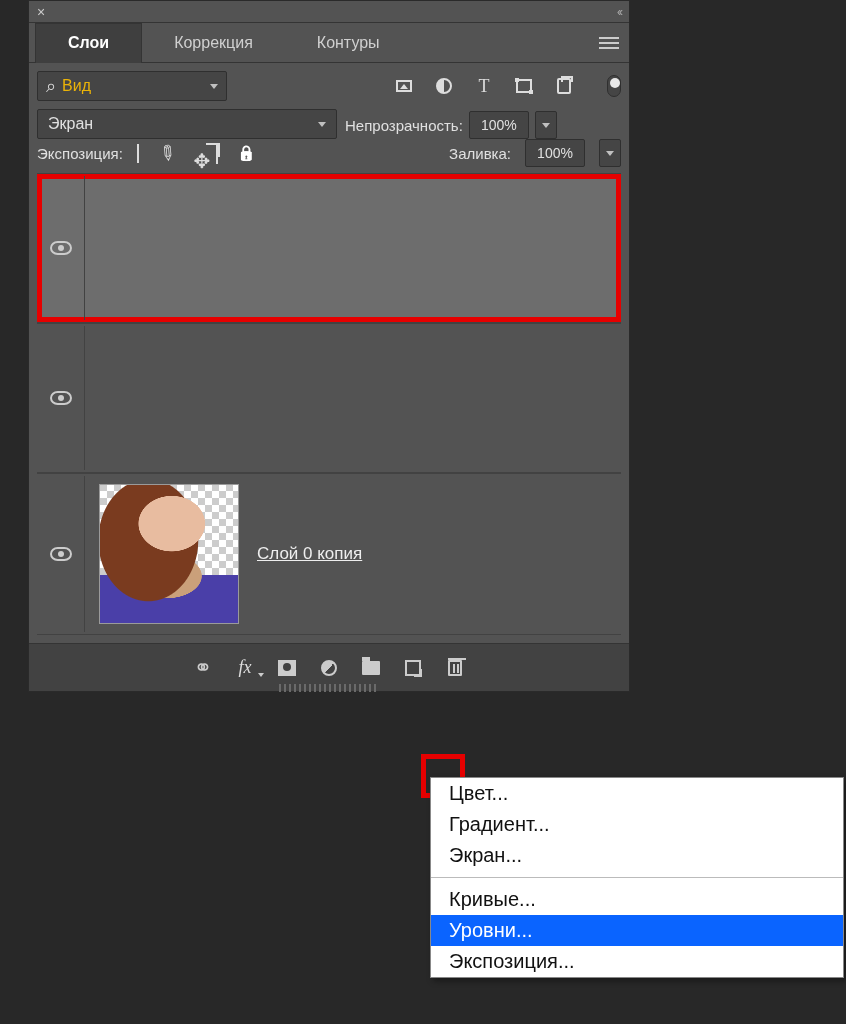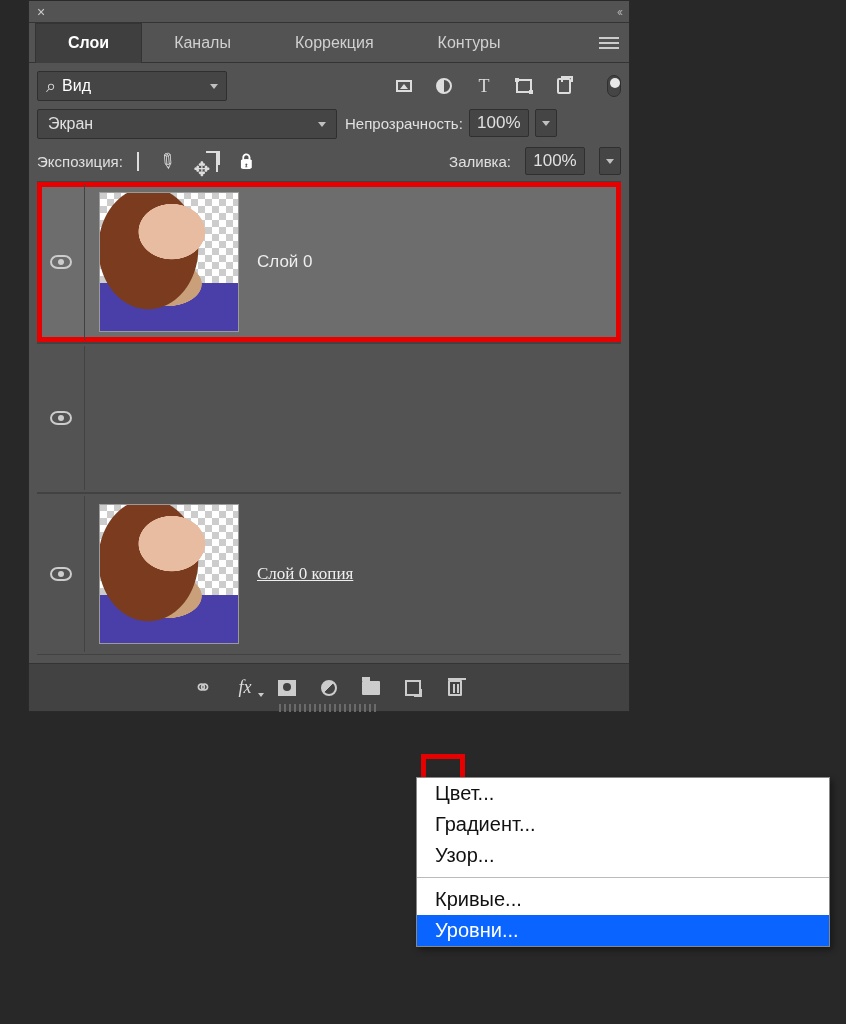--- a/index.html
+++ b/index.html
@@ -61,21 +61,21 @@
   .hamburger { width: 20px; height: 2px; background: #ccc; position: relative; }
   .hamburger::before, .hamburger::after { content:""; position:absolute; left:0; width:20px; height:2px; background:#ccc; }
   .hamburger::before { top:-5px; } .hamburger::after { top:5px; }
 
   .panel-body { background: #535353; padding: 8px; }
 
   .row1 { display: flex; align-items: center; gap: 10px; margin-bottom: 8px; }
   .kind-select {
     display: flex; align-items: center; gap: 6px;
     background: #454545; border: 1px solid #2f2f2f; border-radius: 2px;
-    height: 30px; width: 190px; padding: 0 8px; color: #ffffff; font-size: 16px;
+    height: 30px; width: 190px; padding: 0 8px; color: #eab308; font-size: 16px;
     justify-content: space-between;
   }
   .kind-select .left { display:flex; align-items:center; gap:6px; }
   .chev-down {
     width: 0; height: 0; border-left: 4px solid transparent; border-right: 4px solid transparent;
     border-top: 5px solid #c0c0c0;
   }
 
   .filter-icons {
     margin-left: auto;
@@ -85,30 +85,30 @@
   .filter-icons .icn { width:18px; display:flex; justify-content:center; }
   .toggle-dot {
     width: 14px; height: 22px; background: #454545; border-radius: 7px; position: relative;
     border: 1px solid #2f2f2f; margin-left: 12px;
   }
   .toggle-dot::after {
     content:""; position:absolute; top:2px; left:2px; width:10px; height:10px;
     background:#e8e8e8; border-radius:50%;
   }
 
-  .row2 { display:flex; align-items:flex-start; gap:8px; margin-bottom: 8px; }
+  .row2 { display:flex; align-items:flex-end; gap:8px; }
   .blend-select {
     display:flex; align-items:center; justify-content:space-between;
     background:#454545; border:1px solid #2f2f2f; border-radius:2px;
     height:30px; width: 300px; padding: 0 10px; color:#e0e0e0; font-size:16px;
   }
   .opacity-block { display:flex; align-items:center; gap:6px; color:#e0e0e0; font-size:15px; }
   .value-box {
     background:#454545; border:1px solid #2f2f2f; border-radius:2px;
-    height:28px; width:60px; color:#e0e0e0; font-size:17px;
+    height:28px; width:60px; color:#e0e0e0; font-size:14px;
     display:flex; align-items:center; justify-content:center;
   }
   .chev-btn {
     width:22px; height:28px; background:#454545; border:1px solid #2f2f2f;
     display:flex; align-items:center; justify-content:center; border-radius:2px;
   }
 
   .row3 { display:flex; align-items:center; gap:14px; color:#e0e0e0; font-size:15px; margin-bottom: 6px; }
   .row3 .lock-icons { display:flex; align-items:center; gap:20px; }
   .row3 .spacer { flex:1; }
@@ -156,21 +156,21 @@
       linear-gradient(180deg, #0d5a5e 0 45%, #0a7d7a 45% 70%, #0f4f4d 70% 100%);
   }
   .thumb.wide .sea::after{
     content:""; position:absolute; left:40%; top:22%; width:30px; height:30px;
     background:
       linear-gradient(0deg, transparent 48%, #cfd6cf 48% 52%, transparent 52%),
       linear-gradient(90deg, transparent 48%, #cfd6cf 48% 52%, transparent 52%);
   }
 
   .layer-name { color:#eee; font-size:17px; }
-  .layer-name.underlined { text-decoration: underline; font-family: Liberation Serif, serif; }
+  .layer-name.underlined { text-decoration: underline; }
 
   .clip-indicator {
     width: 16px; height:16px; color:#ddd; display:flex; align-items:center; justify-content:center;
   }
 
   .selected-frame { box-shadow: 0 0 0 5px #e60000 inset; background:#6d6d6d; }
 
   .panel-footer {
     height: 48px; border-top:1px solid #343434; background:#424242;
     display:flex; align-items:center; justify-content:center; gap:20px;
@@ -183,21 +183,21 @@
     background: repeating-linear-gradient(90deg, #6a6a6a 0 2px, transparent 2px 5px);
   }
 
   .red-highlight-box {
     position:absolute; pointer-events:none;
     border:5px solid #e60000;
   }
   .red-box-adj { left: 421px; top: 754px; width: 44px; height: 44px; }
 
   .context-menu {
-    position:absolute; left: 416px; top: 777px; width: 414px;
+    position:absolute; left: 430px; top: 777px; width: 414px;
     background:#fff; border:1px solid #888; box-shadow: 3px 3px 6px rgba(0,0,0,.4);
     font-size: 20px; color:#111;
   }
   .context-menu .item { padding: 4px 18px; cursor:pointer; }
   .context-menu .item.highlight { background:#0a64ff; color:#fff; }
   .context-menu hr { border:none; border-top:1px solid #bbb; margin:6px 0; }
 
   
   .i-search::before { content:"⌕"; color:#ddd; font-size:18px; }
   .i-img { width:16px; height:12px; border:2px solid #ddd; position:relative; }
@@ -243,21 +243,20 @@
 
 <div class="panel">
 
   <div class="panel-titlebar">
     <span class="close-x">×</span>
     <span class="collapse">‹‹</span>
   </div>
 
   <div class="tab-row">
     <div class="tab active">Слои</div>
-    <div class="tab">Каналы</div>
     <div class="tab">Коррекция</div>
     <div class="tab">Контуры</div>
     <div class="panel-menu-icon">
         <div class="hamburger"></div>
       </div>
   </div>
 
   <div class="panel-body">
 
     <div class="row1">
@@ -316,28 +315,20 @@
           <span class="chev-down"></span>
         </span>
     </div>
 
     <div class="layer-list">
 
       <div class="layer-row selected-frame">
         <div class="vis-col">
             <span class="i-eye"></span>
           </div>
-        <div class="thumb-area">
-          <div style="position:relative;">
-            <div class="thumb big brackets">
-                <div class="figure"></div>
-              </div>
-          </div>
-          <span class="layer-name">Слой 0</span>
-        </div>
       </div>
 
       <div class="layer-row">
         <div class="vis-col">
             <span class="i-eye"></span>
           </div>
       </div>
 
       <div class="layer-row">
         <div class="vis-col">
@@ -375,17 +366,18 @@
     <div class="resize-grip"></div>
   </div>
 
 </div>
 
 <div class="red-highlight-box red-box-adj"></div>
 
 <div class="context-menu">
   <div class="item">Цвет...</div>
   <div class="item">Градиент...</div>
-  <div class="item">Узор...</div>
+  <div class="item">Экран...</div>
   <hr>
   <div class="item">Кривые...</div>
   <div class="item highlight">Уровни...</div>
+  <div class="item">Экспозиция...</div>
 </div>
 
 </body></html>

